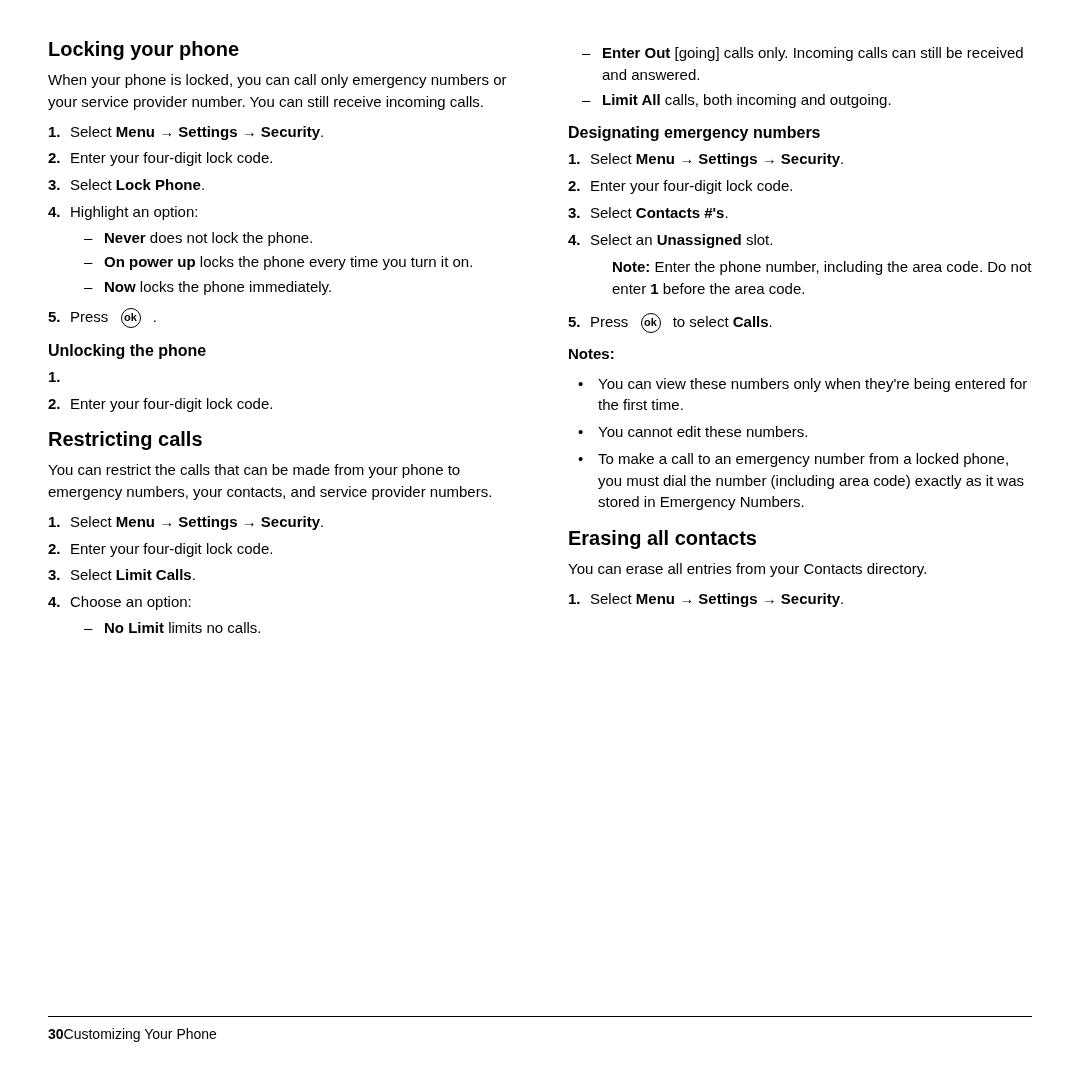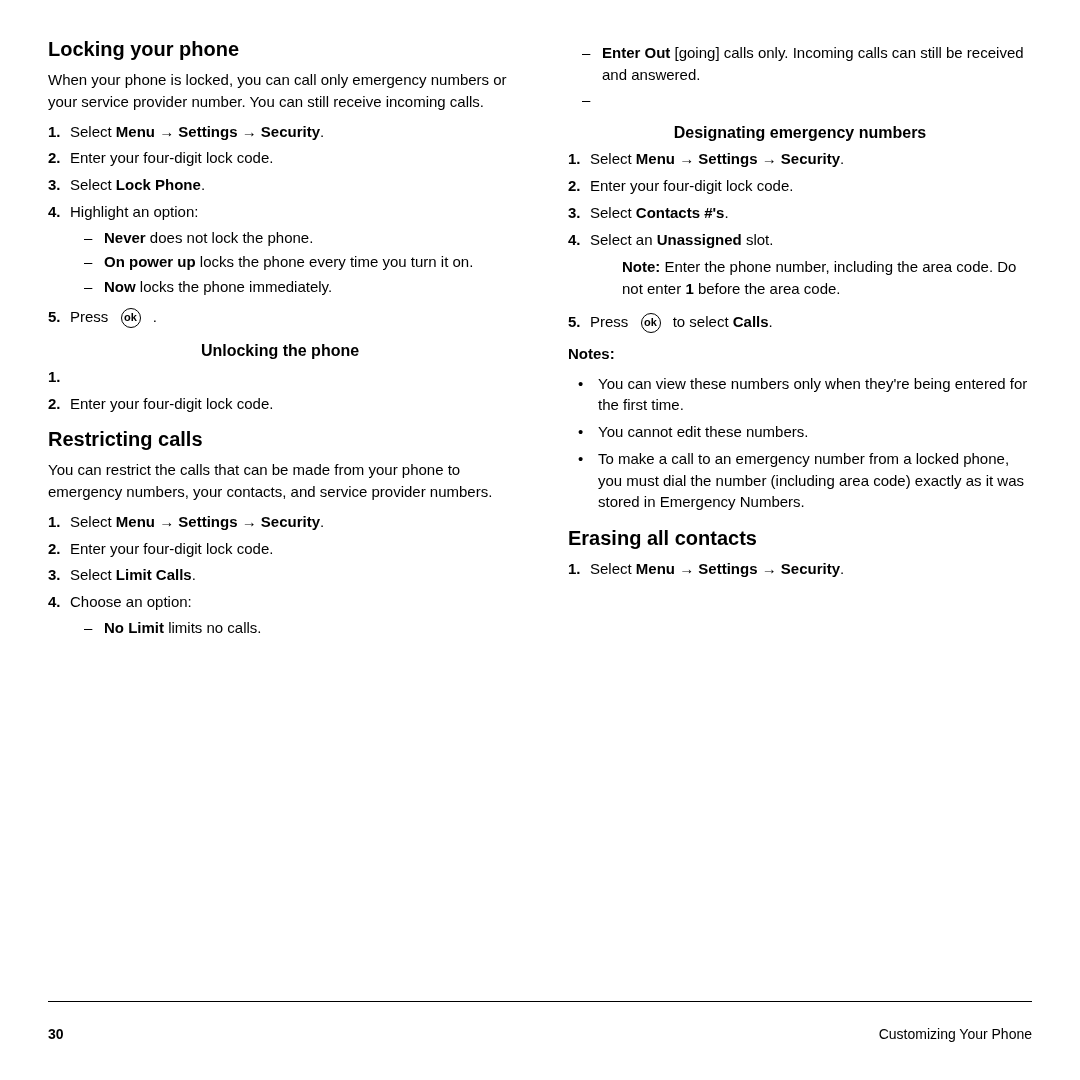--- a/index.html
+++ b/index.html
@@ -48,21 +48,20 @@
       font-weight: bold;
       margin-bottom: 8px;
       font-family: Arial, Helvetica, sans-serif;
     }
 
     .subsection-title {
       font-size: 16px;
       font-weight: bold;
       margin-bottom: 6px;
       font-family: Arial, Helvetica, sans-serif;
-      text-align: center;
     }
 
     p {
       font-family: Arial, Helvetica, sans-serif;
       font-size: 15px;
       line-height: 1.45;
       margin-bottom: 8px;
     }
 
     .numbered-list {
@@ -143,43 +142,42 @@
       font-size: 11px;
       font-weight: bold;
       font-family: Arial, sans-serif;
       vertical-align: middle;
       margin: 0 8px;
     }
 
     .footer-area {
       border-top: 1.5px solid #000;
       margin-top: 18px;
-      padding-top: 24px;
-      display: flex;
-      justify-content: space-between;
+      padding-top: 9px;
+      display: flex;
       align-items: center;
     }
 
     .footer-page {
       font-family: Arial, Helvetica, sans-serif;
       font-size: 14px;
       font-weight: bold;
     }
 
     .footer-title {
       font-family: Arial, Helvetica, sans-serif;
       font-size: 14px;
     }
 
     .note-label {
       font-weight: bold;
     }
 
     .note-block {
-      margin: 6px 0 6px 32px;
+      margin: 6px 0 6px 22px;
       font-family: Arial, Helvetica, sans-serif;
       font-size: 15px;
       line-height: 1.45;
     }
 
     .notes-section {
       margin-bottom: 8px;
     }
 
     .section-gap {
@@ -290,20 +288,21 @@
 
     <div class="right-column">
 
       <ul class="sub-list" style="margin-bottom: 14px;">
         <li>
           <span class="dash">–</span>
           <span><b>Enter Out</b> [going] calls only. Incoming calls can still be received and answered.</span>
         </li>
         <li>
           <span class="dash">–</span>
+          <span><b>Limit All</b> calls, both incoming and outgoing.</span>
         </li>
       </ul>
 
       <div class="section-gap">
         <div class="subsection-title">Designating emergency numbers</div>
 
         <ol class="numbered-list">
           <li>
             <span class="num">1.</span>
             <span>Select <b>Menu → Settings → Security</b>.</span>
@@ -344,20 +343,21 @@
             <li>
               <span class="bullet-dot">•</span>
               <span>To make a call to an emergency number from a locked phone, you must dial the number (including area code) exactly as it was stored in Emergency Numbers.</span>
             </li>
           </ul>
         </div>
       </div>
 
       <div class="section-gap">
         <div class="section-title">Erasing all contacts</div>
+        <p>You can erase all entries from your Contacts directory.</p>
         <ol class="numbered-list">
           <li>
             <span class="num">1.</span>
             <span>Select <b>Menu → Settings → Security</b>.</span>
           </li>
         </ol>
       </div>
 
     </div>
 

